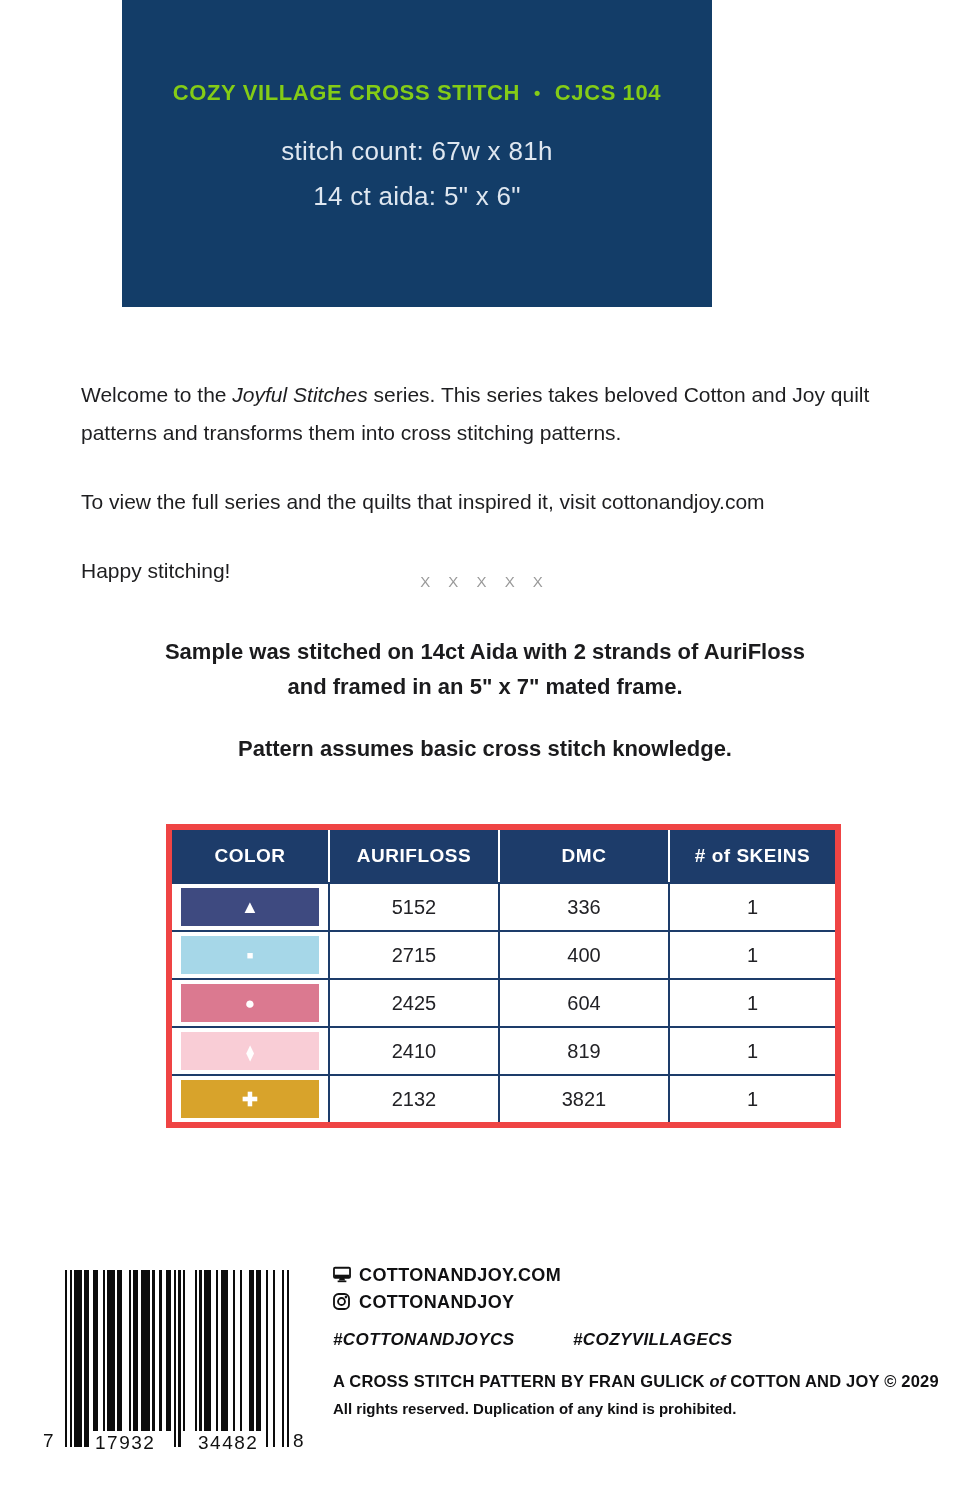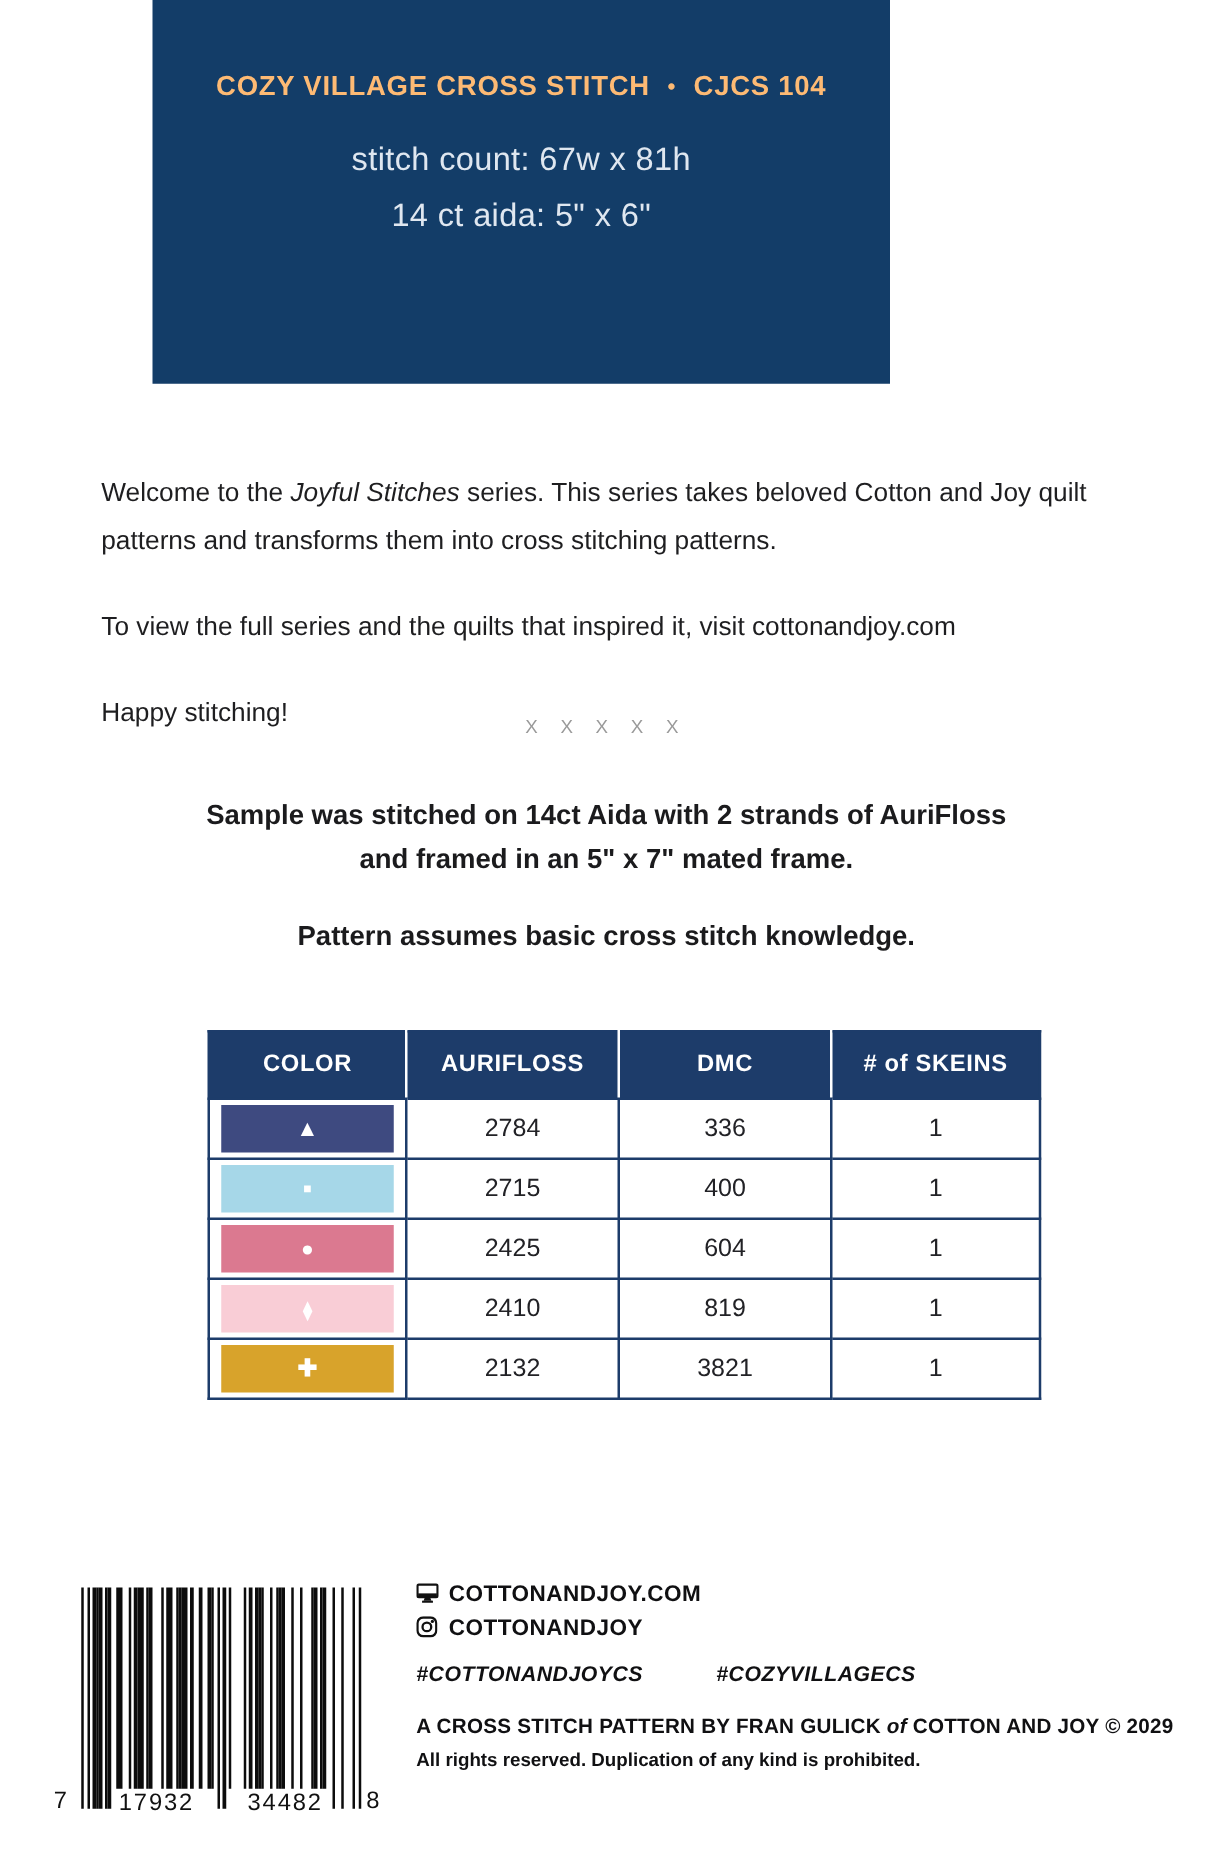--- a/index.html
+++ b/index.html
@@ -1,41 +1,41 @@
 <!DOCTYPE html>
 <html><head>
 <meta charset="utf-8">
 <style>
   html,body{margin:0;padding:0;background:#ffffff;}
   body{font-family:"Liberation Sans",sans-serif;-webkit-font-smoothing:antialiased;}
   #canvas{position:relative;width:970px;height:1500px;background:#ffffff;overflow:hidden;margin:0 auto;}
 
   
   .header-card{position:absolute;left:122px;top:0;width:590px;height:307px;background:#133d68;color:#f2f5f9;text-align:center;}
-  .header-card .title{margin-top:56px;font-size:22px;font-weight:bold;letter-spacing:.6px;color:#fdba74;}
+  .header-card .title{margin-top:80px;font-size:22px;font-weight:bold;letter-spacing:.6px;color:#84cc16;}
   .header-card .title .sep{margin:0 14px;font-size:18px;position:relative;top:-1px;}
   .header-card .sub{font-size:26px;font-weight:400;color:#dfe7f0;margin-top:14px;letter-spacing:.3px;}
   .header-card .sub.first{margin-top:30px;}
 
   
   .intro{position:absolute;left:65px;top:360px;width:852px;color:#1e1e20;font-size:21px;line-height:38px;}
   .intro p{margin:16px;}
   .intro p + p{margin-top:31px;}
   .italic{font-style:italic;}
 
   .x-divider{position:absolute;left:0;top:573px;width:970px;text-align:center;color:#9a9a9a;font-size:15px;letter-spacing:7px;}
 
   
   .sample-note{position:absolute;left:0;top:634px;width:970px;text-align:center;color:#1b1b1d;font-weight:bold;font-size:22px;line-height:35px;}
   .sample-note .knowledge{margin-top:27px;}
 
   
   .floss-table{position:absolute;left:166px;top:824px;border-collapse:collapse;table-layout:fixed;}
   .floss-table,.floss-table td,.floss-table th{border:2px solid #1d3c6a;}
-  .floss-table{border:2px solid #ef4444;}
+  .floss-table{border:6px solid #ef4444;}
   .floss-table th{background:#1d3c6a;color:#ffffff;font-size:19px;font-weight:bold;letter-spacing:.5px;height:50px;border-right:2px solid #ffffff;border-bottom:2px solid #1d3c6a;}
   .floss-table th:last-child{border-right:2px solid #1d3c6a;}
   .floss-table td{height:44px;text-align:center;font-size:20px;color:#222226;background:#ffffff;}
   .col-color{width:154px;}
   .col-auri{width:166px;}
   .col-dmc{width:166px;}
   .col-skeins{width:163px;}
   .swatch{width:138px;height:38px;margin:0 auto;display:flex;align-items:center;justify-content:center;color:#ffffff;}
   .sym{display:inline-block;line-height:1;}
   .sym-triangle{font-size:18px;}
@@ -101,21 +101,21 @@
         <th class="col-skeins"># of SKEINS</th>
       </tr>
     </thead>
     <tbody>
         <tr>
           <td class="col-color">
             <div class="swatch" style="background-color: rgb(62, 74, 128);">
               <span class="sym sym-triangle">▲</span>
             </div>
           </td>
-          <td class="col-auri">2784</td>
+          <td class="col-auri">5152</td>
           <td class="col-dmc">336</td>
           <td class="col-skeins">1</td>
         </tr>
         <tr>
           <td class="col-color">
             <div class="swatch" style="background-color: rgb(166, 215, 232);">
               <span class="sym sym-square">■</span>
             </div>
           </td>
           <td class="col-auri">2715</td>

